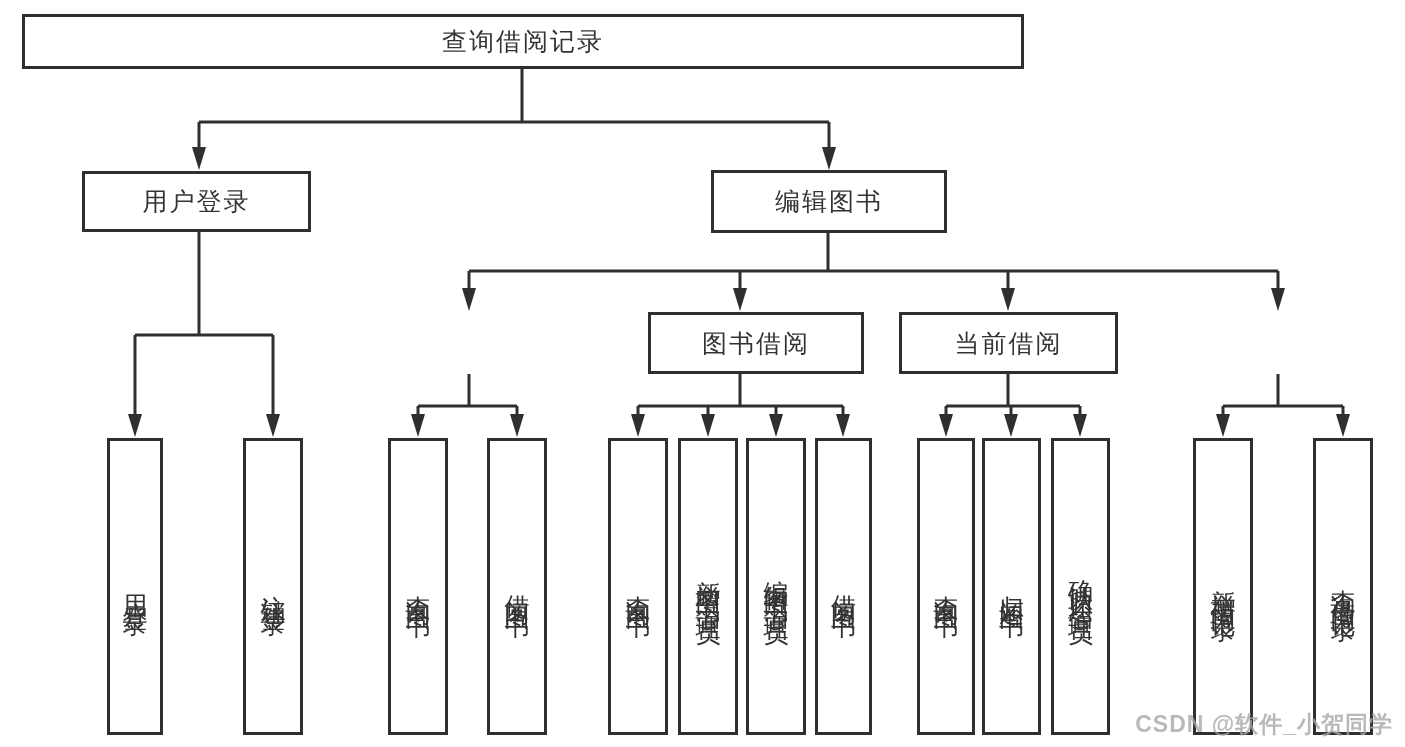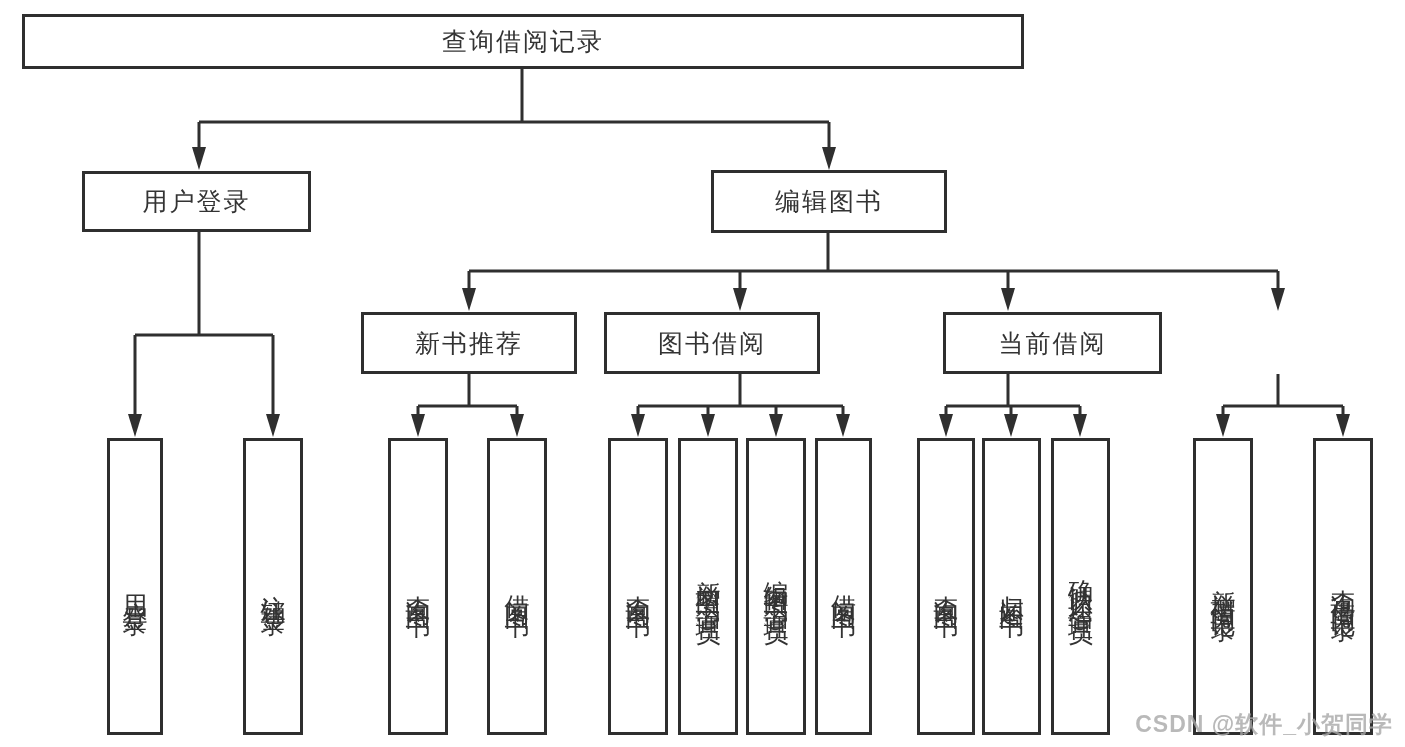--- a/index.html
+++ b/index.html
@@ -90,23 +90,22 @@
     <path d="M1278,374 V406 M1223,406 H1343 M1223,406 V417 M1343,406 V417"></path>
     <polygon points="1223,437 1216,414 1230,414"></polygon>
     <polygon points="1343,437 1336,414 1350,414"></polygon>
   </svg>
 
   <div class="node" style="left:22px;top:14px;width:1002px;height:55px">查询借阅记录</div>
 
   <div class="node" style="left:82px;top:171px;width:229px;height:61px">用户登录</div>
   <div class="node" style="left:711px;top:170px;width:236px;height:63px">编辑图书</div>
 
-  <div class="node" style="left:361px;top:312px;width:216px;height:62px">新书推荐</div>
-  <div class="node" style="left:604px;top:312px;width:216px;height:62px">图书借阅</div>
-  <div class="node" style="left:943px;top:312px;width:219px;height:62px">当前借阅</div>
+  <div class="node" style="left:648px;top:312px;width:216px;height:62px">图书借阅</div>
+  <div class="node" style="left:899px;top:312px;width:219px;height:62px">当前借阅</div>
 
   <div class="node leaf" style="left:107px;top:438px;width:56px;height:297px">用户登录</div>
   <div class="node leaf" style="left:243px;top:438px;width:60px;height:297px">注销登录</div>
 
   <div class="node leaf" style="left:388px;top:438px;width:60px;height:297px">查询图书</div>
   <div class="node leaf" style="left:487px;top:438px;width:60px;height:297px">借阅图书</div>
 
   <div class="node leaf" style="left:608px;top:438px;width:60px;height:297px">查询图书</div>
   <div class="node leaf" style="left:678px;top:438px;width:60px;height:297px">新增图书（管理员）</div>
   <div class="node leaf" style="left:746px;top:438px;width:60px;height:297px">编辑图书（管理员）</div>

